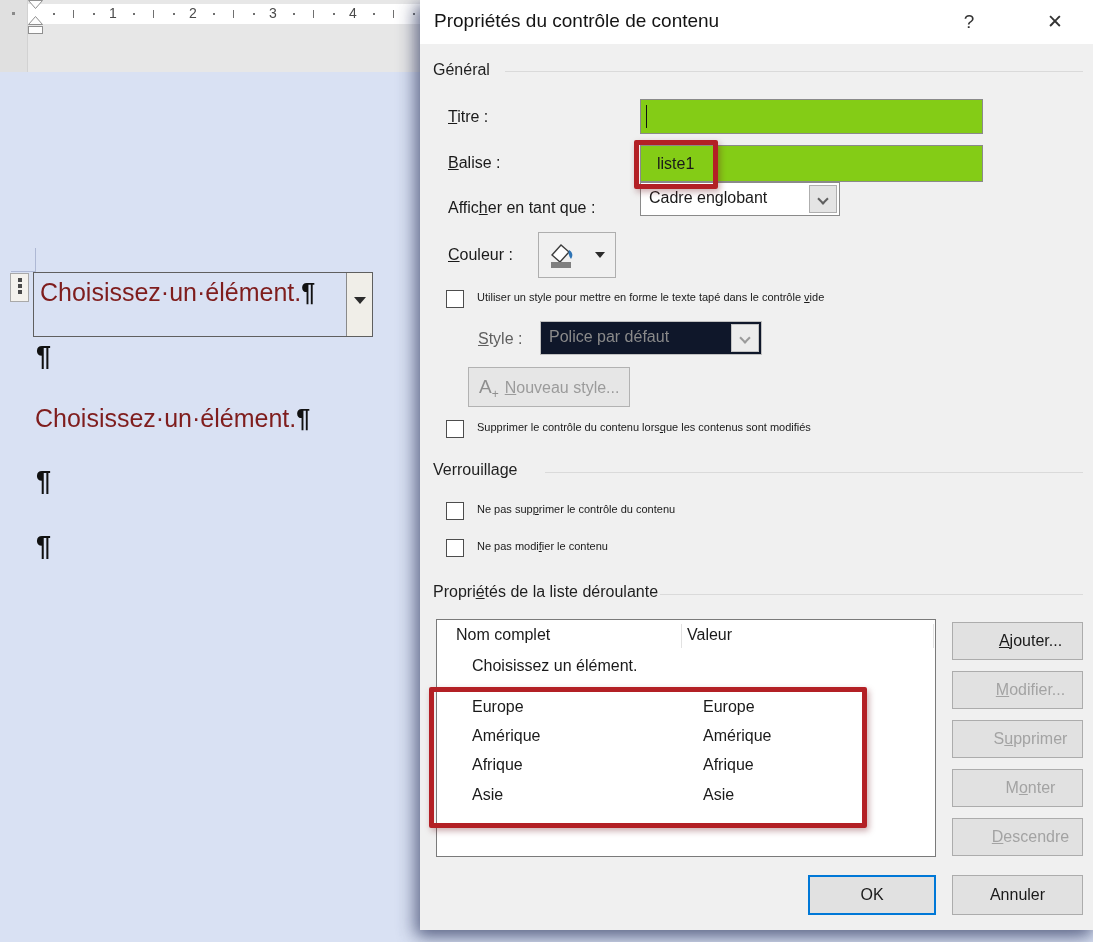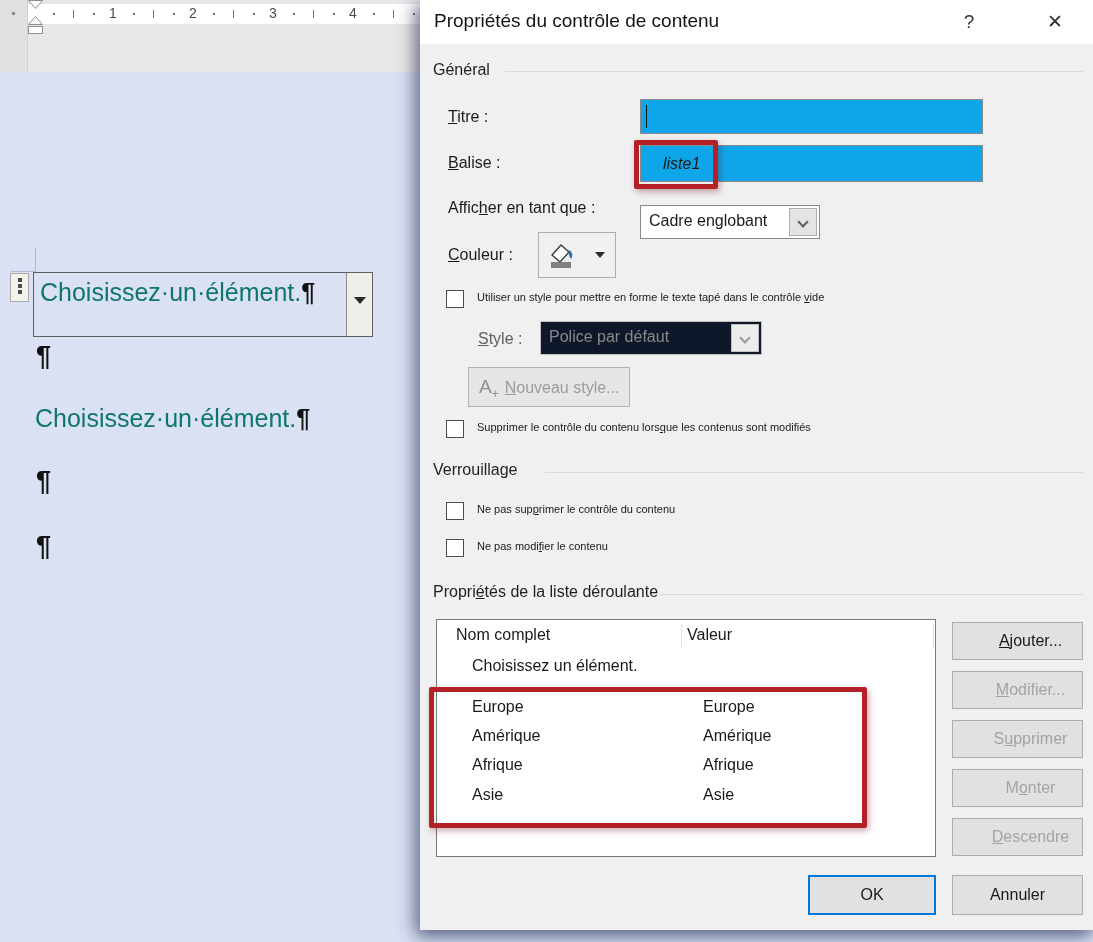--- a/index.html
+++ b/index.html
@@ -21,38 +21,38 @@
 
   #cc-handle { position:absolute; left:10px; top:273px; width:19px; height:29px; background:#f4f2ed; border:1px solid #a9a9a9; padding-top:4px; }
   #cc-handle .hdot { width:4px; height:4px; background:#4a4a4a; margin:0 auto 2px auto; }
   #cc-box { position:absolute; left:33px; top:272px; width:340px; height:65px; border:1px solid #5f5f5f; }
   #cc-text { position:absolute; left:6px; top:5px; font-size:25px; color:#7f7f7f; white-space:nowrap; }
   .pmark { color:#111; font-weight:600; }
   #cc-drop { position:absolute; right:0; top:0; width:26px; height:100%; background:#f0eee8; border-left:1px solid #8a8a8a; }
   #cc-drop .tri { position:absolute; left:7px; top:24px; }
   .tri { width:0; height:0; border-left:6px solid transparent; border-right:6px solid transparent; border-top:7px solid #2b2b2b; }
   .doc-line { position:absolute; white-space:nowrap; font-size:25px; }
-  .doc-gray { color:#0f766e; }
+  .doc-gray { color:#7f1d1d; }
   .big-p { font-size:27px; }
 
   
   #dialog { position:absolute; left:420px; top:0; width:673px; height:930px; background:#f0f0f0;
             box-shadow:-7px 5px 16px rgba(50,60,100,0.45), 0 6px 14px rgba(50,60,100,0.5); }
   #titlebar { position:absolute; left:0; top:0; width:100%; height:44px; background:#ffffff; }
   #dlg-title { position:absolute; left:14px; top:10px; font-size:19px; color:#141414; }
   .cap-btn { position:absolute; top:8px; width:34px; height:28px; text-align:center; font-size:19px; color:#333; line-height:28px; cursor:default; }
   #help-btn { left:532px; }
   #close-btn { left:618px; }
 
   .grp-head { position:absolute; font-size:16px; color:#1f1f1f; white-space:nowrap; }
   .grp-line { position:absolute; height:1px; background:#dadada; }
 
   .fld-label { position:absolute; font-size:16px; white-space:nowrap; }
   .key { text-decoration:underline; }
-  .txt-input { position:absolute; background:#0ea5e9; border:1px solid #8a8a8a; font-size:16px; padding-left:22px; line-height:33px; white-space:nowrap;font-style:italic; }
+  .txt-input { position:absolute; background:#84cc16; border:1px solid #8a8a8a; font-size:16px; padding-left:16px; line-height:33px; white-space:nowrap; }
   #caret { position:absolute; left:226px; top:105px; width:1px; height:23px; background:#111; }
 
   .combo { position:absolute; background:#fff; border:1px solid #8a8a8a; font-size:16px; }
   .combo .val { position:absolute; left:8px; top:6px; white-space:nowrap; }
   .combo-btn { position:absolute; right:2px; top:2px; bottom:2px; width:28px; background:#e4e4e4; border:1px solid #aeaeae; }
   .chev { position:absolute; left:9px; top:9px; width:8px; height:8px; border-right:2px solid #5f5f5f; border-bottom:2px solid #5f5f5f; transform:rotate(45deg); }
   .combo.disabled { background:#0f172a; border-color:#c0c0c0; }
   .combo.disabled .val { color:#8a8a8a; }
   .combo.disabled .combo-btn { background:#ececec; border-color:#c3c3c3; }
   .combo.disabled .chev { border-color:#9a9a9a; }
@@ -159,21 +159,21 @@
     <div class="grp-line" style="left:85px; top:71px; width:578px;"></div>
 
     <div class="fld-label" style="left:28px; top:108px;"><span class="key">T</span><span>itre :</span></div>
     <div class="txt-input" style="left:220px; top:99px; width:343px; height:35px;"></div>
     <div id="caret"></div>
 
     <div class="fld-label" style="left:28px; top:154px;"><span class="key">B</span><span>alise :</span></div>
     <div class="txt-input" style="left:220px; top:145px; width:343px; height:37px; line-height:35px;">liste1</div>
 
     <div class="fld-label" style="left:28px; top:199px;"><span>Affic</span><span class="key">h</span><span>er en tant que :</span></div>
-    <div class="combo" style="left:220px; top:205px; width:180px; height:34px;">
+    <div class="combo" style="left:220px; top:182px; width:200px; height:34px;">
       <span class="val">Cadre englobant</span>
       <span class="combo-btn">
           <span class="chev"></span>
         </span>
     </div>
 
     <div class="fld-label" style="left:28px; top:246px;"><span class="key">C</span><span>ouleur :</span></div>
     <div id="couleur-btn" class="btn">
       <svg width="28" height="28" viewBox="0 0 28 28">
         <polygon points="4,14 13,4 21,11 12,21" fill="#fdfdfd" stroke="#3c3c3c" stroke-width="1.4"></polygon>

